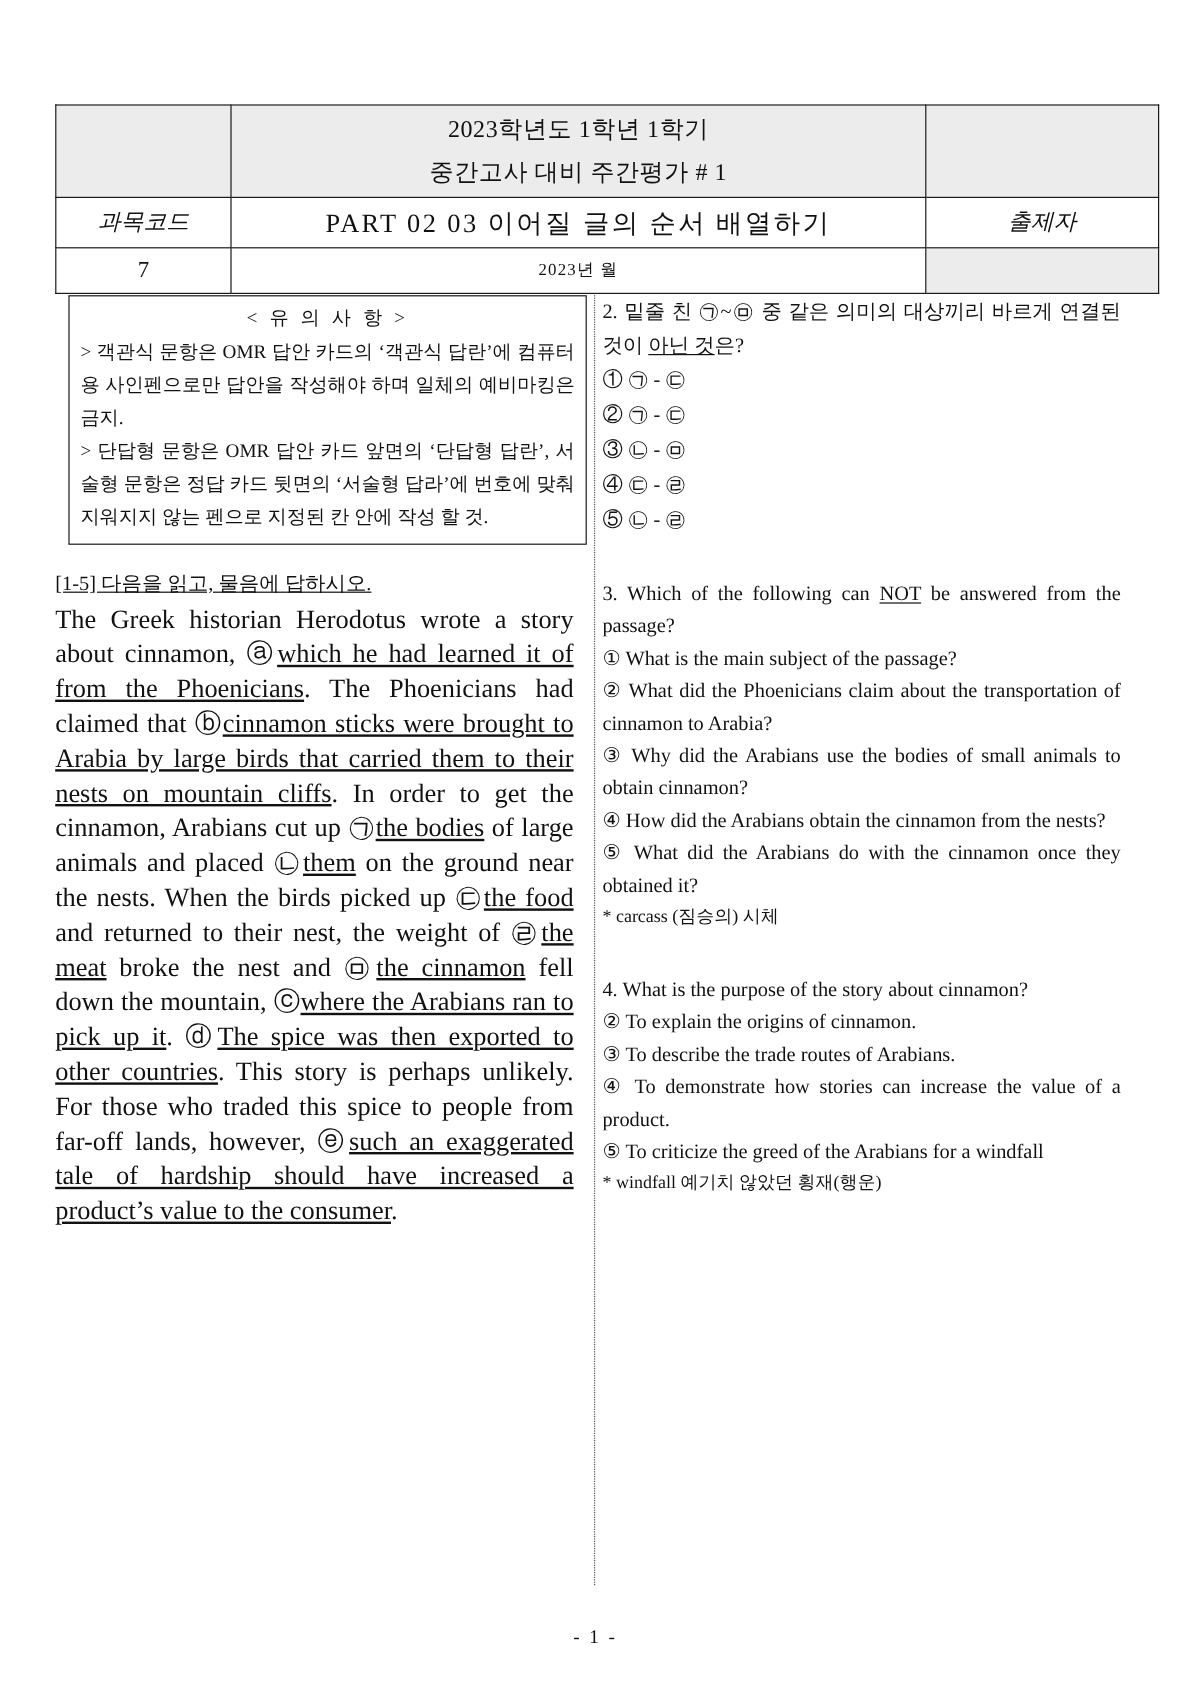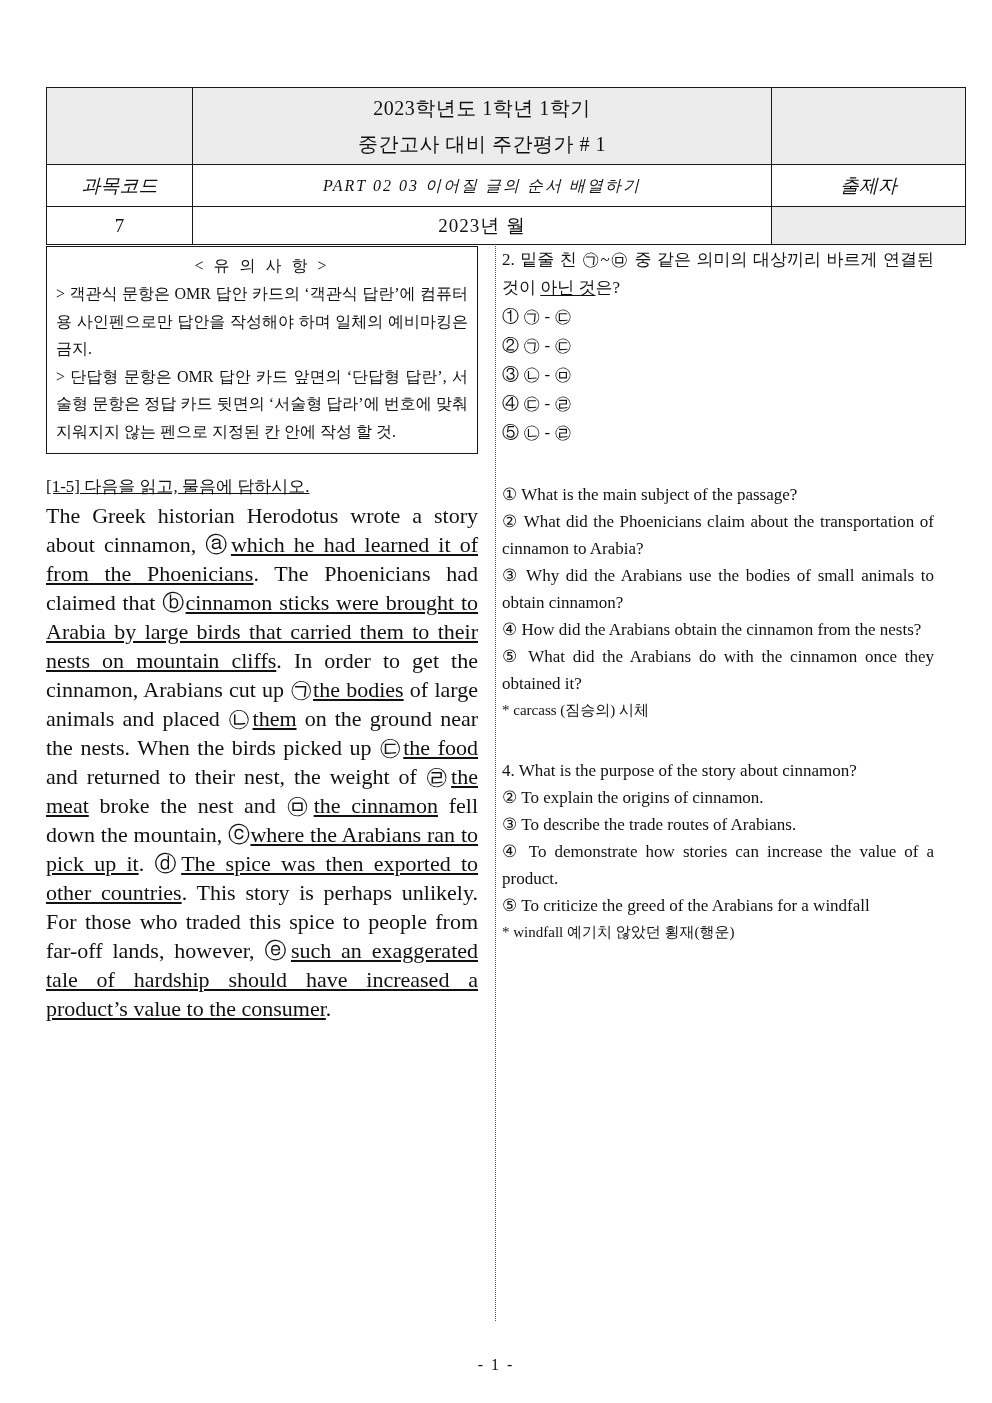--- a/index.html
+++ b/index.html
@@ -48,34 +48,33 @@
     font-size: 20px;
     line-height: 36px;
     letter-spacing: 0.5px;
     height: 36px;
   }
   .title-stack {
     display: block;
   }
   .title-stack span { display: block; }
   .cell-part {
-    font-size: 16px;
+    font-size: 22px;
     letter-spacing: 2px;
     height: 37px;
     line-height: 37px;
-    font-style: italic;
   }
   .cell-label {
     font-size: 19px;
     height: 37px;
     line-height: 37px;
     font-style: italic;
   }
   .cell-date {
-    font-size: 19px;
+    font-size: 14px;
     height: 33px;
     line-height: 33px;
     letter-spacing: 1px;
   }
   .cell-num {
     font-size: 19px;
     height: 33px;
     line-height: 33px;
   }
 
@@ -103,20 +102,21 @@
     border-left: 1px dotted #555;
   }
 
   
   .notice-box {
     border: 1px solid #1a1a1a;
     padding: 6px 9px 8px 9px;
     box-sizing: border-box;
     width: 432px;
     margin-bottom: 18px;
+    margin-left: 11px;
   }
   .notice-title {
     text-align: center;
     font-size: 16px;
     letter-spacing: 3px;
     line-height: 26px;
     margin-bottom: 1px;
   }
   .notice-line {
     font-size: 16px;
@@ -228,20 +228,21 @@
       <div class="question" id="question-2-slot">
           <div class="q-stem kr"><span>2. 밑줄 친 ㉠~㉤ 중 같은 의미의 대상끼리 바르게 연결된 것이 </span><span class="u">아닌 것</span><span>은?</span></div>
           <div class="choice kr">① ㉠ - ㉢</div>
           <div class="choice kr">② ㉠ - ㉢</div>
           <div class="choice kr">③ ㉡ - ㉤</div>
           <div class="choice kr">④ ㉢ - ㉣</div>
           <div class="choice kr">⑤ ㉡ - ㉣</div>
         </div>
       <div class="q-gap"></div>
       <div class="question" id="question-3-slot">
+          <div class="q-stem"><span>3. Which of the following can </span><span class="u">NOT</span><span> be answered from the passage?</span></div>
           <div class="choice">① What is the main subject of the passage?</div>
           <div class="choice">② What did the Phoenicians claim about the transportation of cinnamon to Arabia?</div>
           <div class="choice">③ Why did the Arabians use the bodies of small animals to obtain cinnamon?</div>
           <div class="choice">④ How did the Arabians obtain the cinnamon from the nests?</div>
           <div class="choice">⑤ What did the Arabians do with the cinnamon once they obtained it?</div>
           <div class="footnote">* carcass (짐승의) 시체</div>
         </div>
       <div class="q-gap"></div>
       <div class="question" id="question-4-slot">
           <div class="q-stem">4. What is the purpose of the story about cinnamon?</div>

